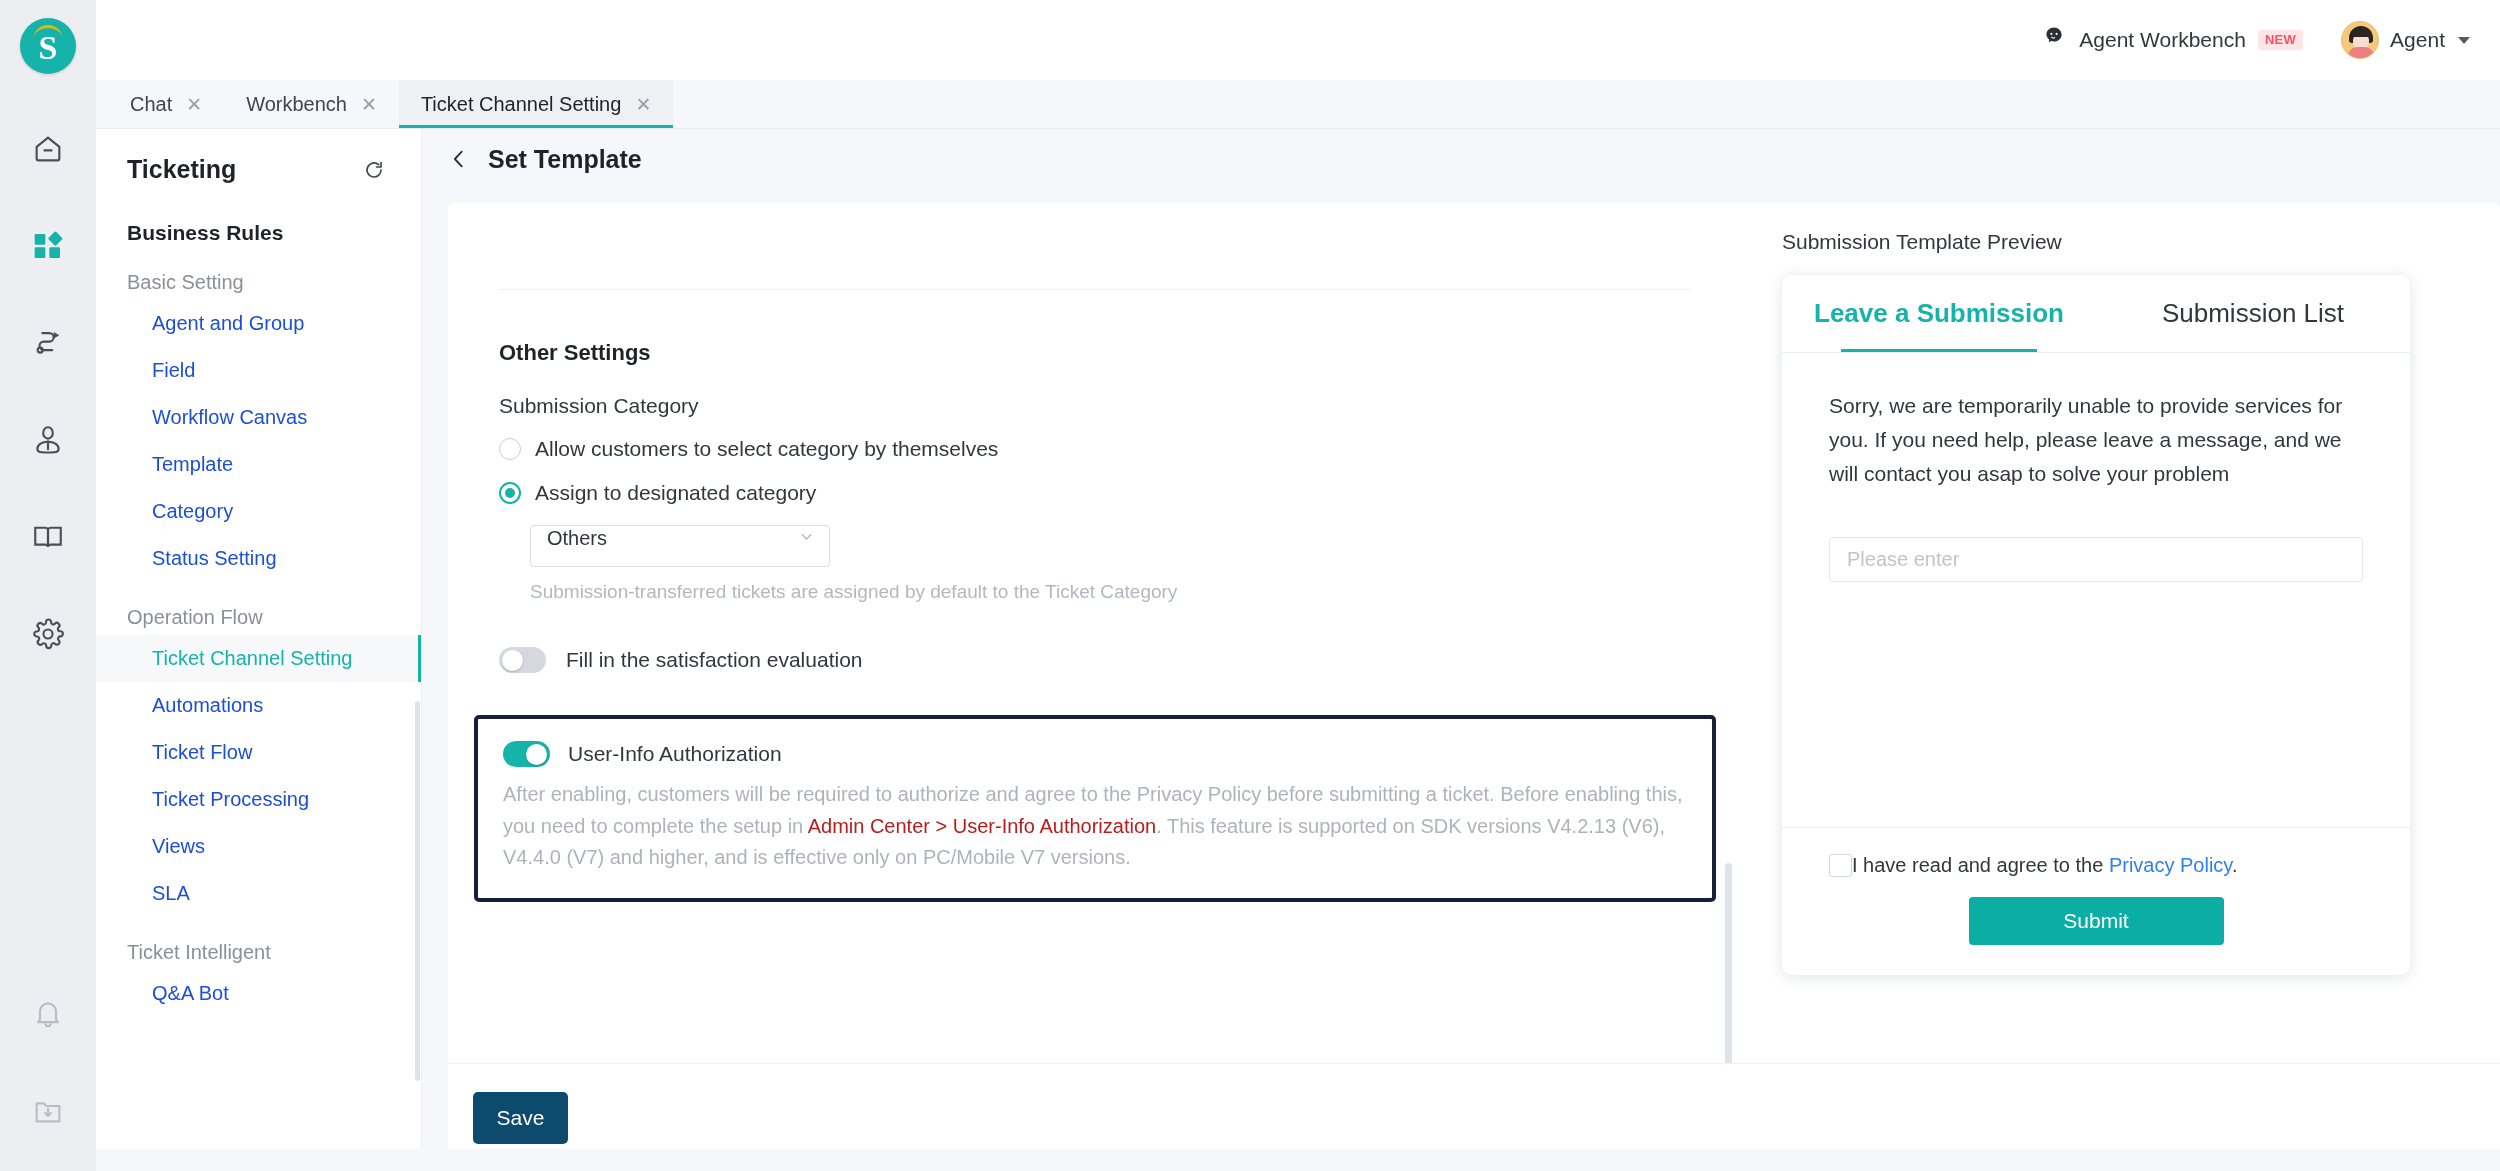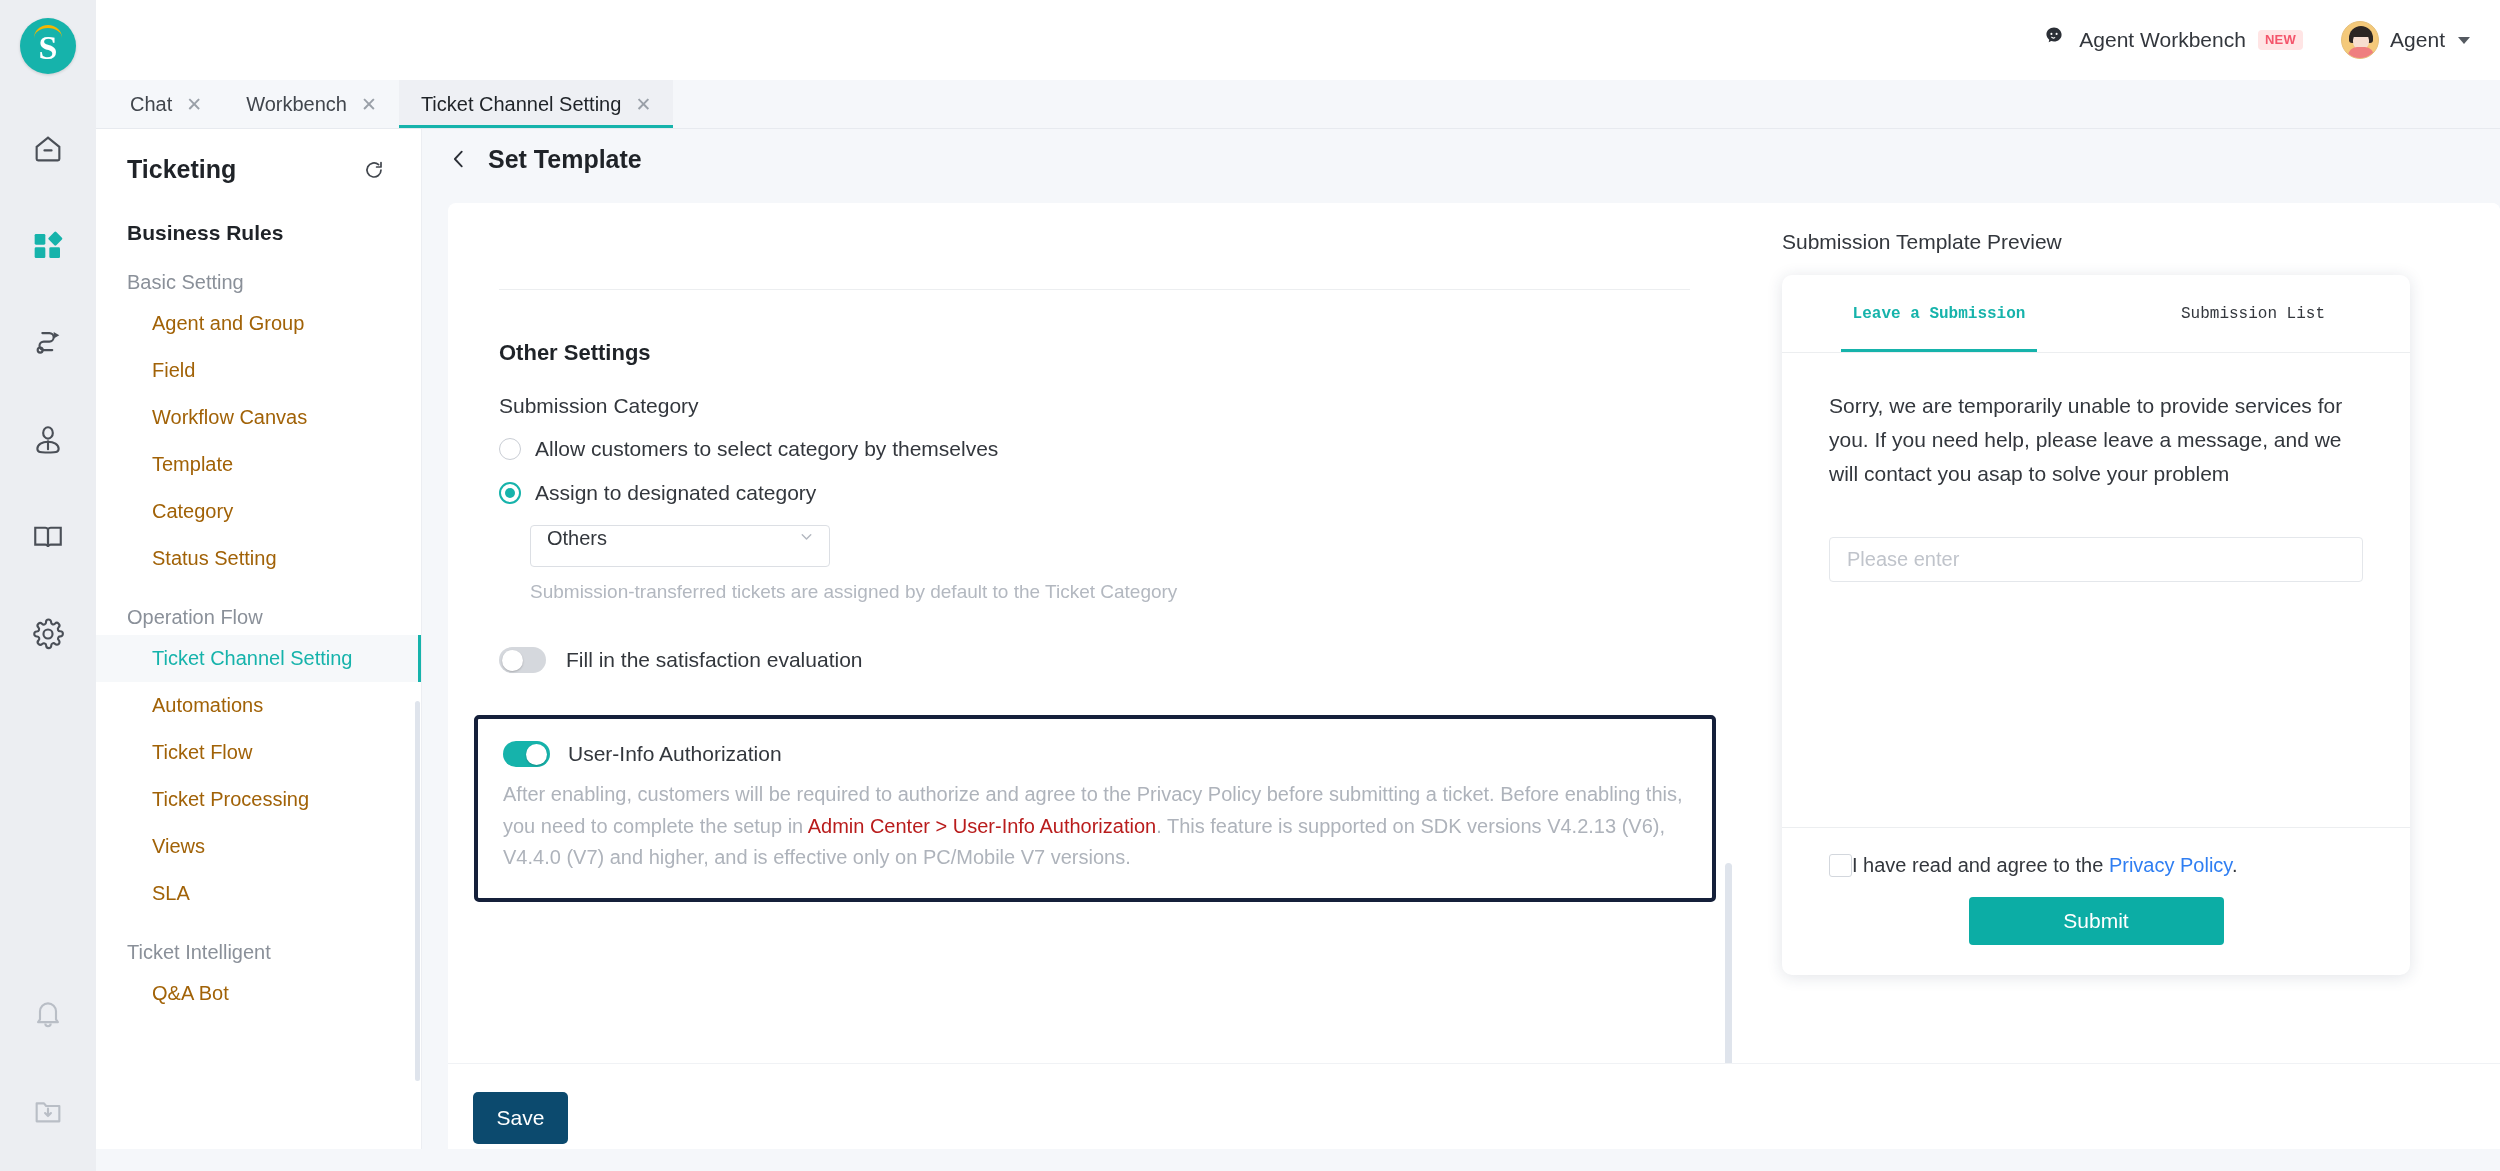--- a/index.html
+++ b/index.html
@@ -171,21 +171,21 @@
   .refresh-btn { cursor: pointer; display: flex; }
   .nav-group-strong {
     font-size: 21px; font-weight: 700; color: #1f2328;
     padding: 0 31px; margin-bottom: 26px;
   }
   .nav-group {
     font-size: 20px; color: #8a9099;
     padding: 0 31px; margin: 24px 0 6px;
   }
   .nav-item {
-    font-size: 20px; color: #a16207;
+    font-size: 20px; color: #1d4ed8;
     padding: 12px 31px 12px 56px;
     cursor: pointer; position: relative;
   }
   .nav-item.active {
     color: #16b3ab; background: #f6f8fa;
   }
   .nav-item.active::after {
     content: ""; position: absolute; right: 0; top: 0; bottom: 0;
     width: 4px; background: #16b3ab;
   }
@@ -328,21 +328,21 @@
     box-shadow: 0 2px 16px rgba(30,45,80,.13);
     display: flex; flex-direction: column;
     overflow: hidden;
   }
   .preview-tabs {
     height: 78px; flex: 0 0 78px;
     display: flex; border-bottom: 1px solid #eceef0;
   }
   .ptab {
     flex: 1; display: flex; align-items: center; justify-content: center;
-    font-size: 16px; color: #33373d; cursor: pointer; position: relative; font-family: Liberation Mono, monospace;
+    font-size: 26px; color: #33373d; cursor: pointer; position: relative;
   }
   .ptab.active { color: #16b3ab; font-weight: 700; }
   .ptab.active::after {
     content: ""; position: absolute; bottom: 0;
     left: 50%; transform: translateX(-50%);
     width: 196px; height: 3px; background: #16b3ab;
   }
   .preview-body { flex: 1; padding: 36px 47px 0 47px; min-height: 0; }
   .greeting {
     font-size: 21px; color: #33373d; line-height: 1.62;

